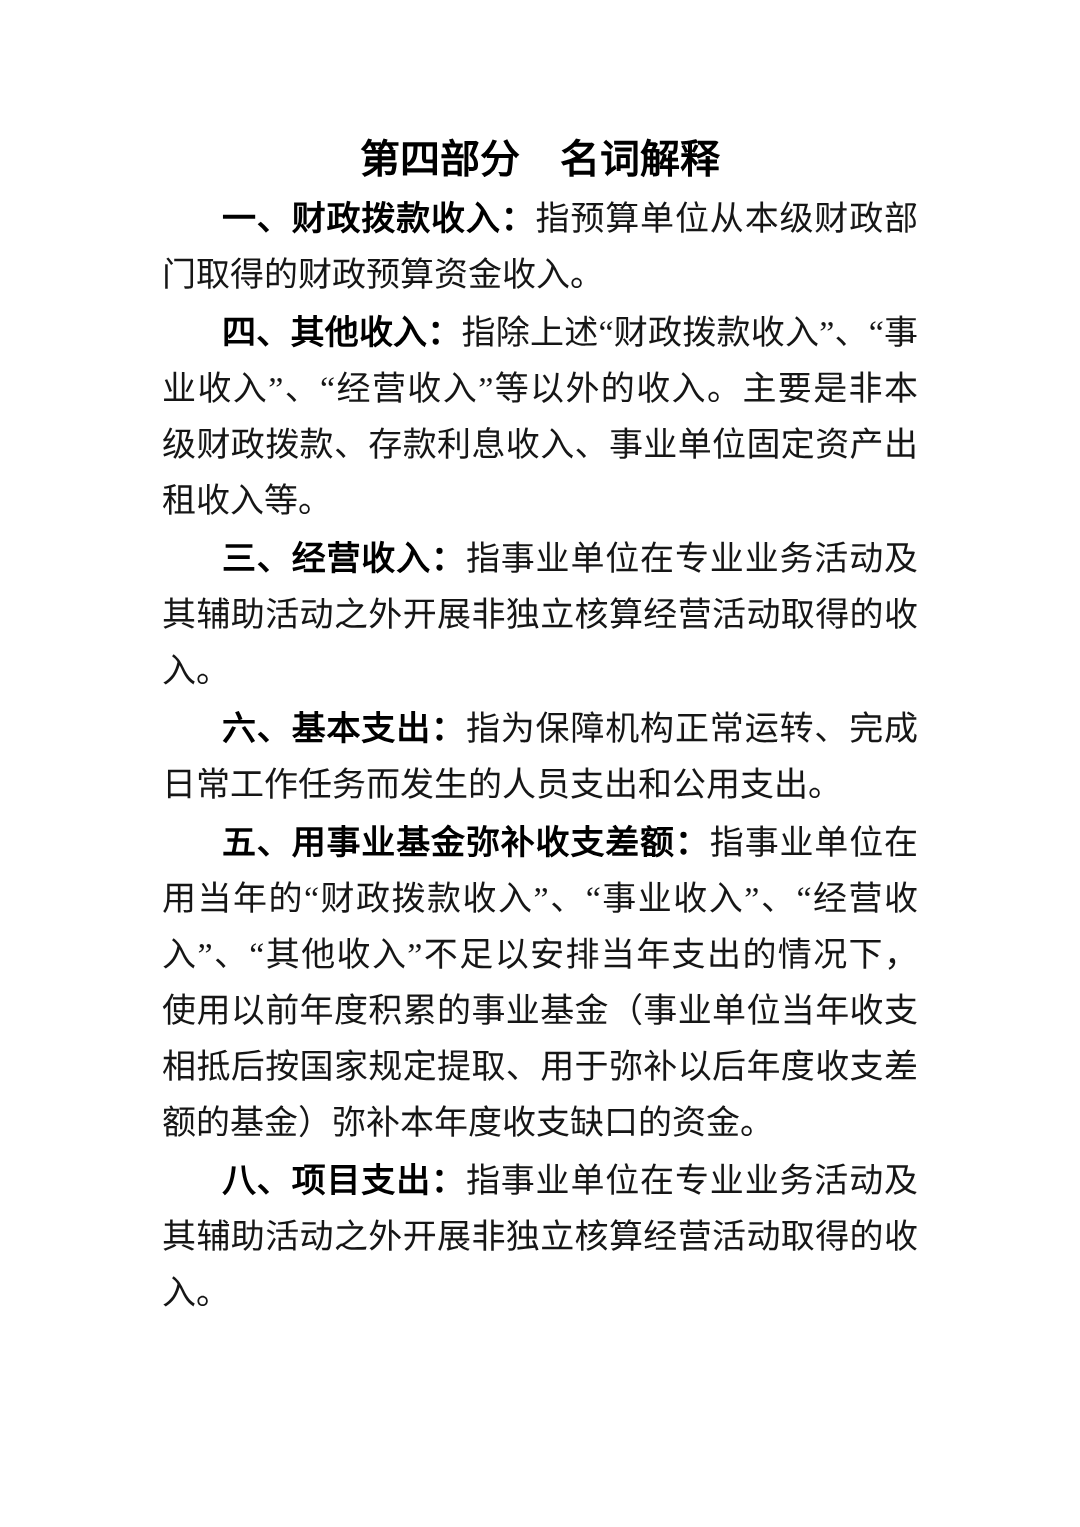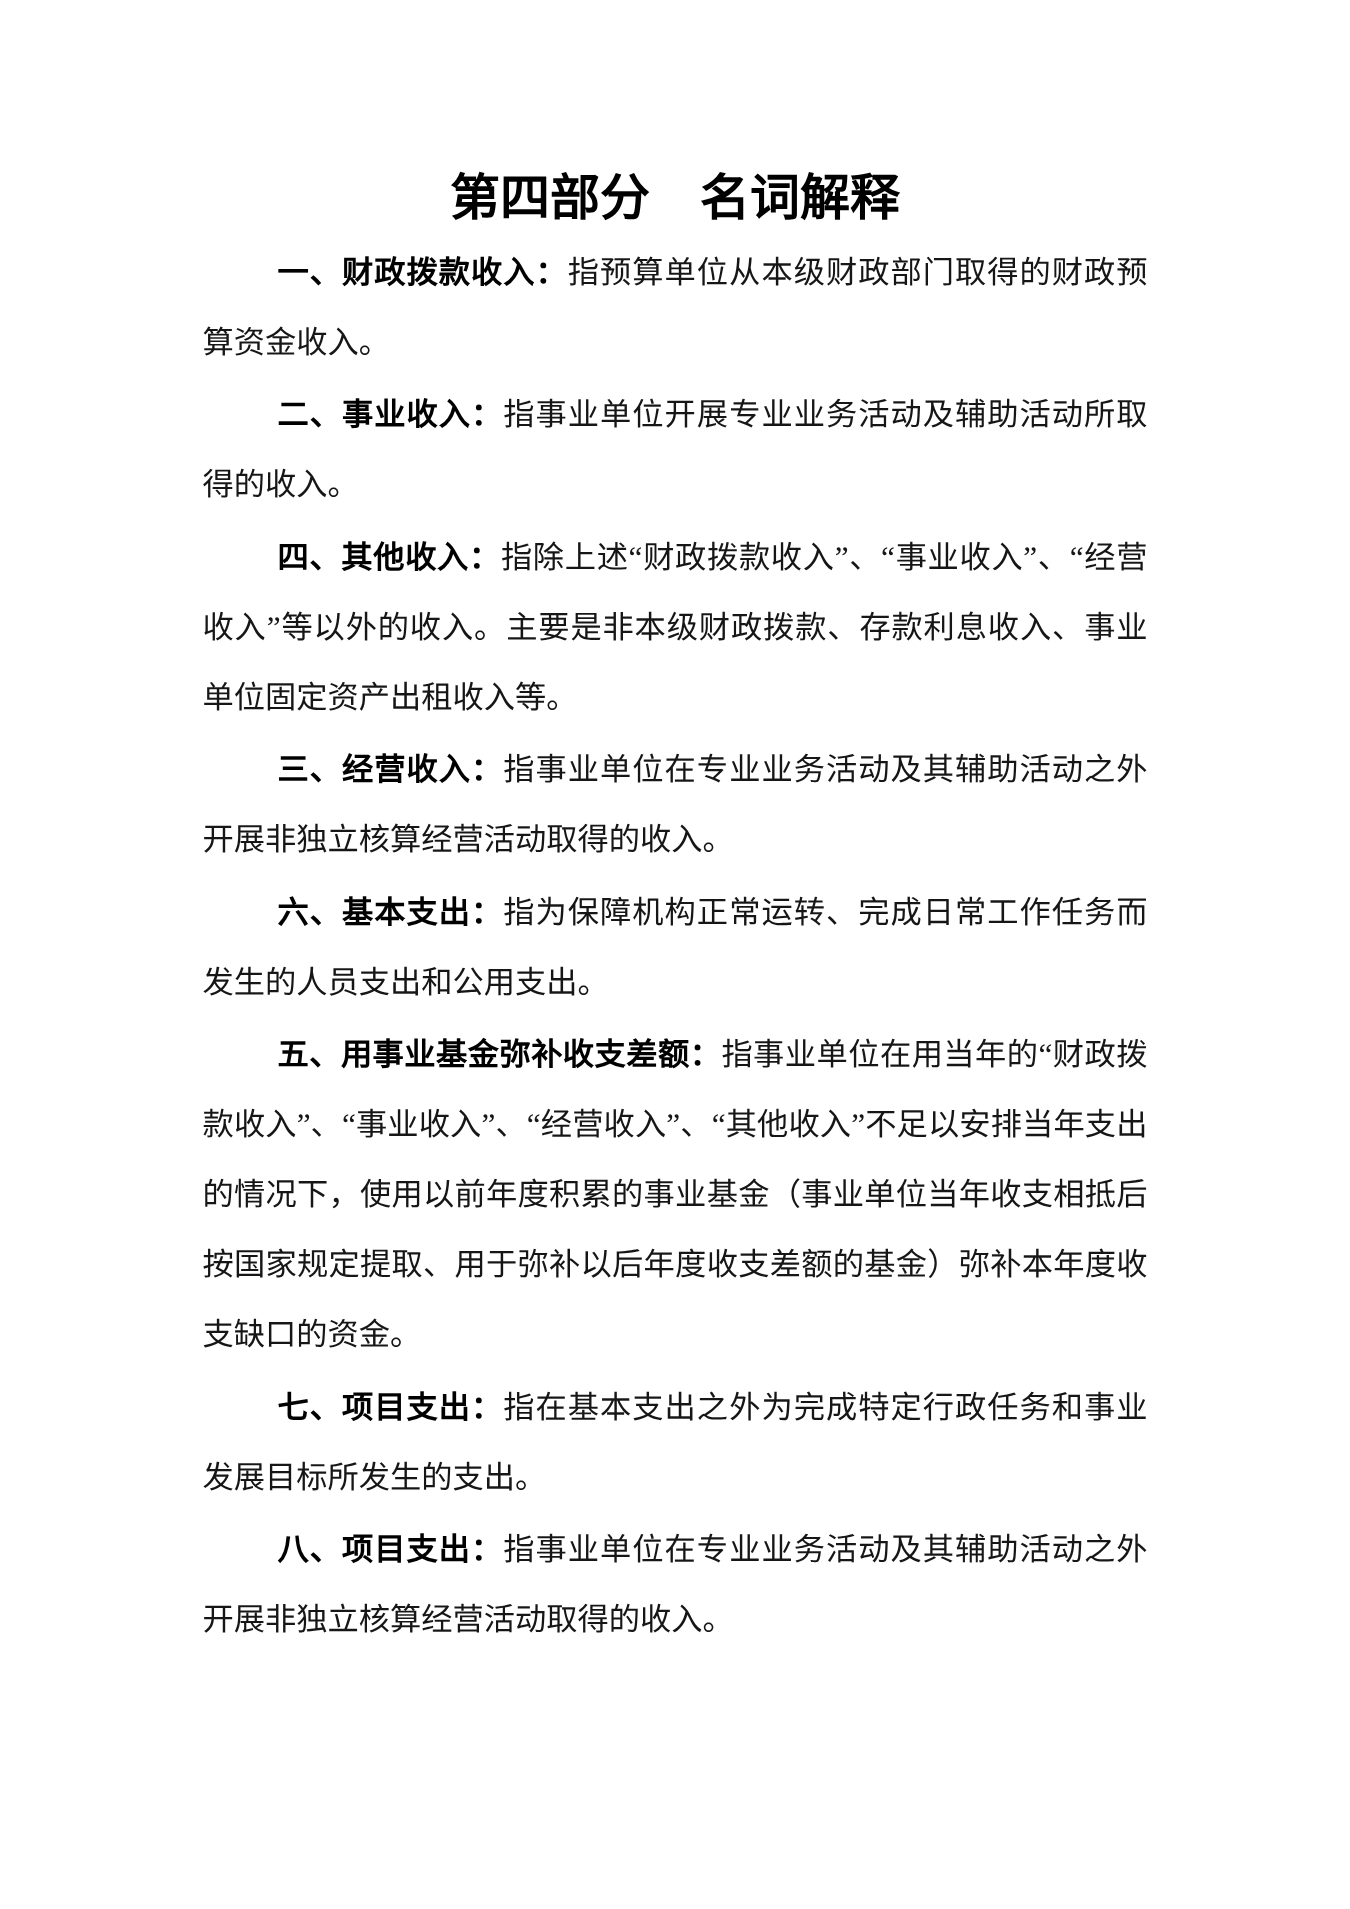--- a/index.html
+++ b/index.html
@@ -30,21 +30,21 @@
     font-size: 40px;
     line-height: 62px;
     text-align: center;
     color: #000000;
     white-space: pre;
   }
   .para {
     margin: 0 0 1px 0;
     padding: 0;
     font-family: "Liberation Serif", "DejaVu Serif", serif;
-    font-size: 25px;
+    font-size: 34px;
     line-height: 56px;
     color: #161616;
     text-align: justify;
     text-justify: inter-ideograph;
     text-indent: 60px;
     word-break: break-all;
   }
   .term {
     font-family: "Liberation Sans", "DejaVu Sans", sans-serif;
     font-weight: 700;
@@ -54,28 +54,26 @@
 </head>
 <body>
 
 <div class="page">
   <div class="content">
 
     <h1 class="doc-title">第四部分　名词解释</h1>
 
     <p class="para"><span class="term">一、财政拨款收入：</span><span>指预算单位从本级财政部门取得的财政预算资金收入。</span></p>
 
-    <p class="para"><span class="term">二、事业收入：</span><span>指事业单位开展专业业务活动及辅助活动所取得的收入。</span></p>
 
     <p class="para"><span class="term">四、其他收入：</span><span>指除上述“财政拨款收入”、“事业收入”、“经营收入”等以外的收入。主要是非本级财政拨款、存款利息收入、事业单位固定资产出租收入等。</span></p>
 
     <p class="para"><span class="term">三、经营收入：</span><span>指事业单位在专业业务活动及其辅助活动之外开展非独立核算经营活动取得的收入。</span></p>
 
     <p class="para"><span class="term">六、基本支出：</span><span>指为保障机构正常运转、完成日常工作任务而发生的人员支出和公用支出。</span></p>
 
     <p class="para"><span class="term">五、用事业基金弥补收支差额：</span><span>指事业单位在用当年的“财政拨款收入”、“事业收入”、“经营收入”、“其他收入”不足以安排当年支出的情况下，使用以前年度积累的事业基金（事业单位当年收支相抵后按国家规定提取、用于弥补以后年度收支差额的基金）弥补本年度收支缺口的资金。</span></p>
 
-    <p class="para"><span class="term">七、项目支出：</span><span>指在基本支出之外为完成特定行政任务和事业发展目标所发生的支出。</span></p>
 
     <p class="para"><span class="term">八、项目支出：</span><span>指事业单位在专业业务活动及其辅助活动之外开展非独立核算经营活动取得的收入。</span></p>
 
   </div>
 </div>
 
 </body></html>

